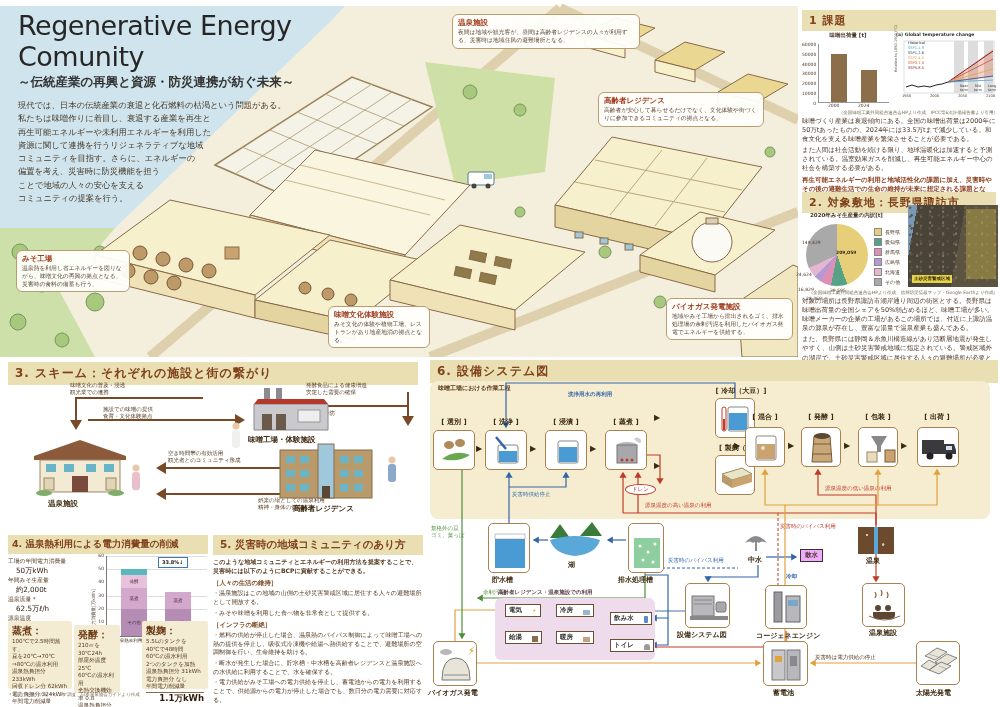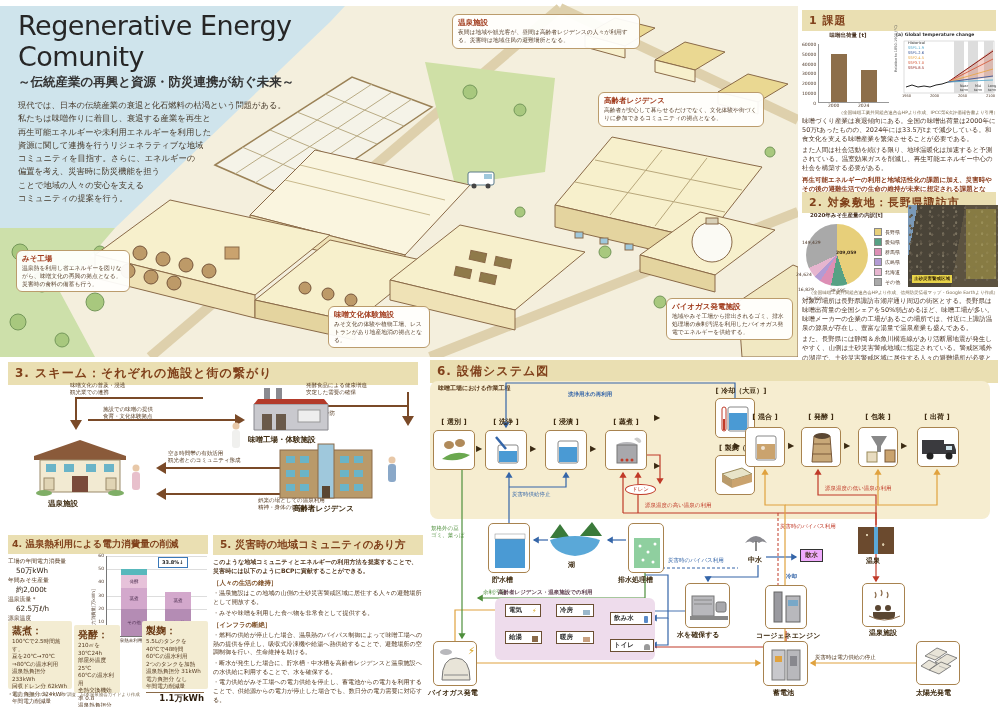--- a/index.html
+++ b/index.html
@@ -745,21 +745,21 @@
 
   <div class="b node" style="left:257px;top:228px;width:45px;height:45px">
     <svg width="45" height="45" viewBox="0 0 45 45">
         <rect x="6" y="12" width="22" height="20" fill="#b8b8bc" stroke="#777"></rect>
         <line x1="8" y1="16" x2="26" y2="16" stroke="#888"></line>
         <line x1="8" y1="20" x2="26" y2="20" stroke="#888"></line>
         <rect x="30" y="18" width="10" height="10" rx="2" fill="#a8a8ac" stroke="#777"></rect>
         <rect x="4" y="32" width="38" height="4" fill="#888"></rect>
       </svg>
   </div>
-  <div class="b lab" style="left:249px;top:275px">水を確保する</div>
+  <div class="b lab" style="left:249px;top:275px">設備システム図</div>
 
   <div class="b node" style="left:337px;top:230px;width:42px;height:44px">
     <svg width="42" height="44" viewBox="0 0 42 44">
         <rect x="8" y="6" width="8" height="30" fill="#9a9aa0" stroke="#666"></rect>
         <rect x="20" y="10" width="14" height="26" fill="#b8b8bc" stroke="#666"></rect>
         <rect x="22" y="14" width="10" height="6" fill="#78a8c8"></rect>
       </svg>
   </div>
   <div class="b lab" style="left:328px;top:276px">コージェネエンジン</div>
 

